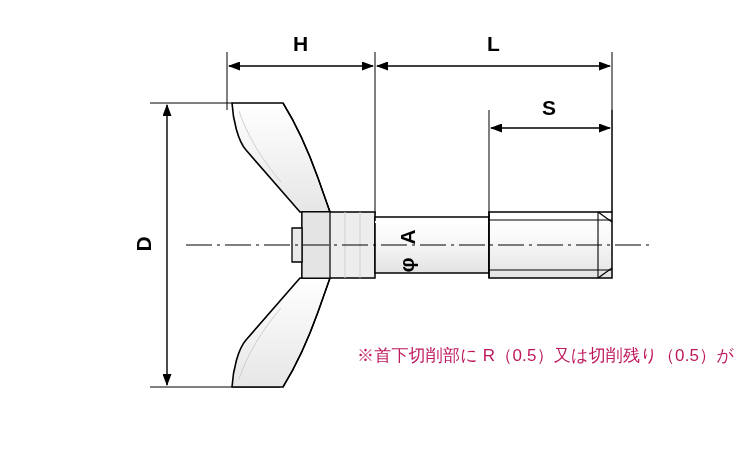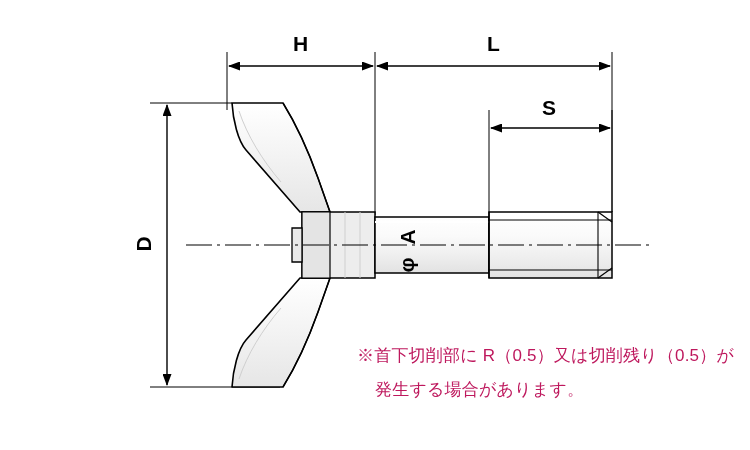--- a/index.html
+++ b/index.html
@@ -160,15 +160,14 @@
   <div class="dim-label" style="left:293px; top:32px;">H</div>
   <div class="dim-label" style="left:487px; top:32px;">L</div>
   <div class="dim-label" style="left:542px; top:96px;">S</div>
 
   <div class="rot-label" style="left:136px; top:232px; transform: rotate(-90deg);">D</div>
 
   <div class="rot-label" style="left:399px; top:253px; transform: rotate(-90deg);">φ</div>
   <div class="rot-label" style="left:400px; top:225px; transform: rotate(-90deg);">A</div>
 
   <div class="note" style="left:357px; top:344px;">※首下切削部に R（0.5）又は切削残り（0.5）が</div>
-  <div class="note" style="left:375px; top:378px;">発生する場合があります。</div>
 
 </div>
 
 </body></html>

